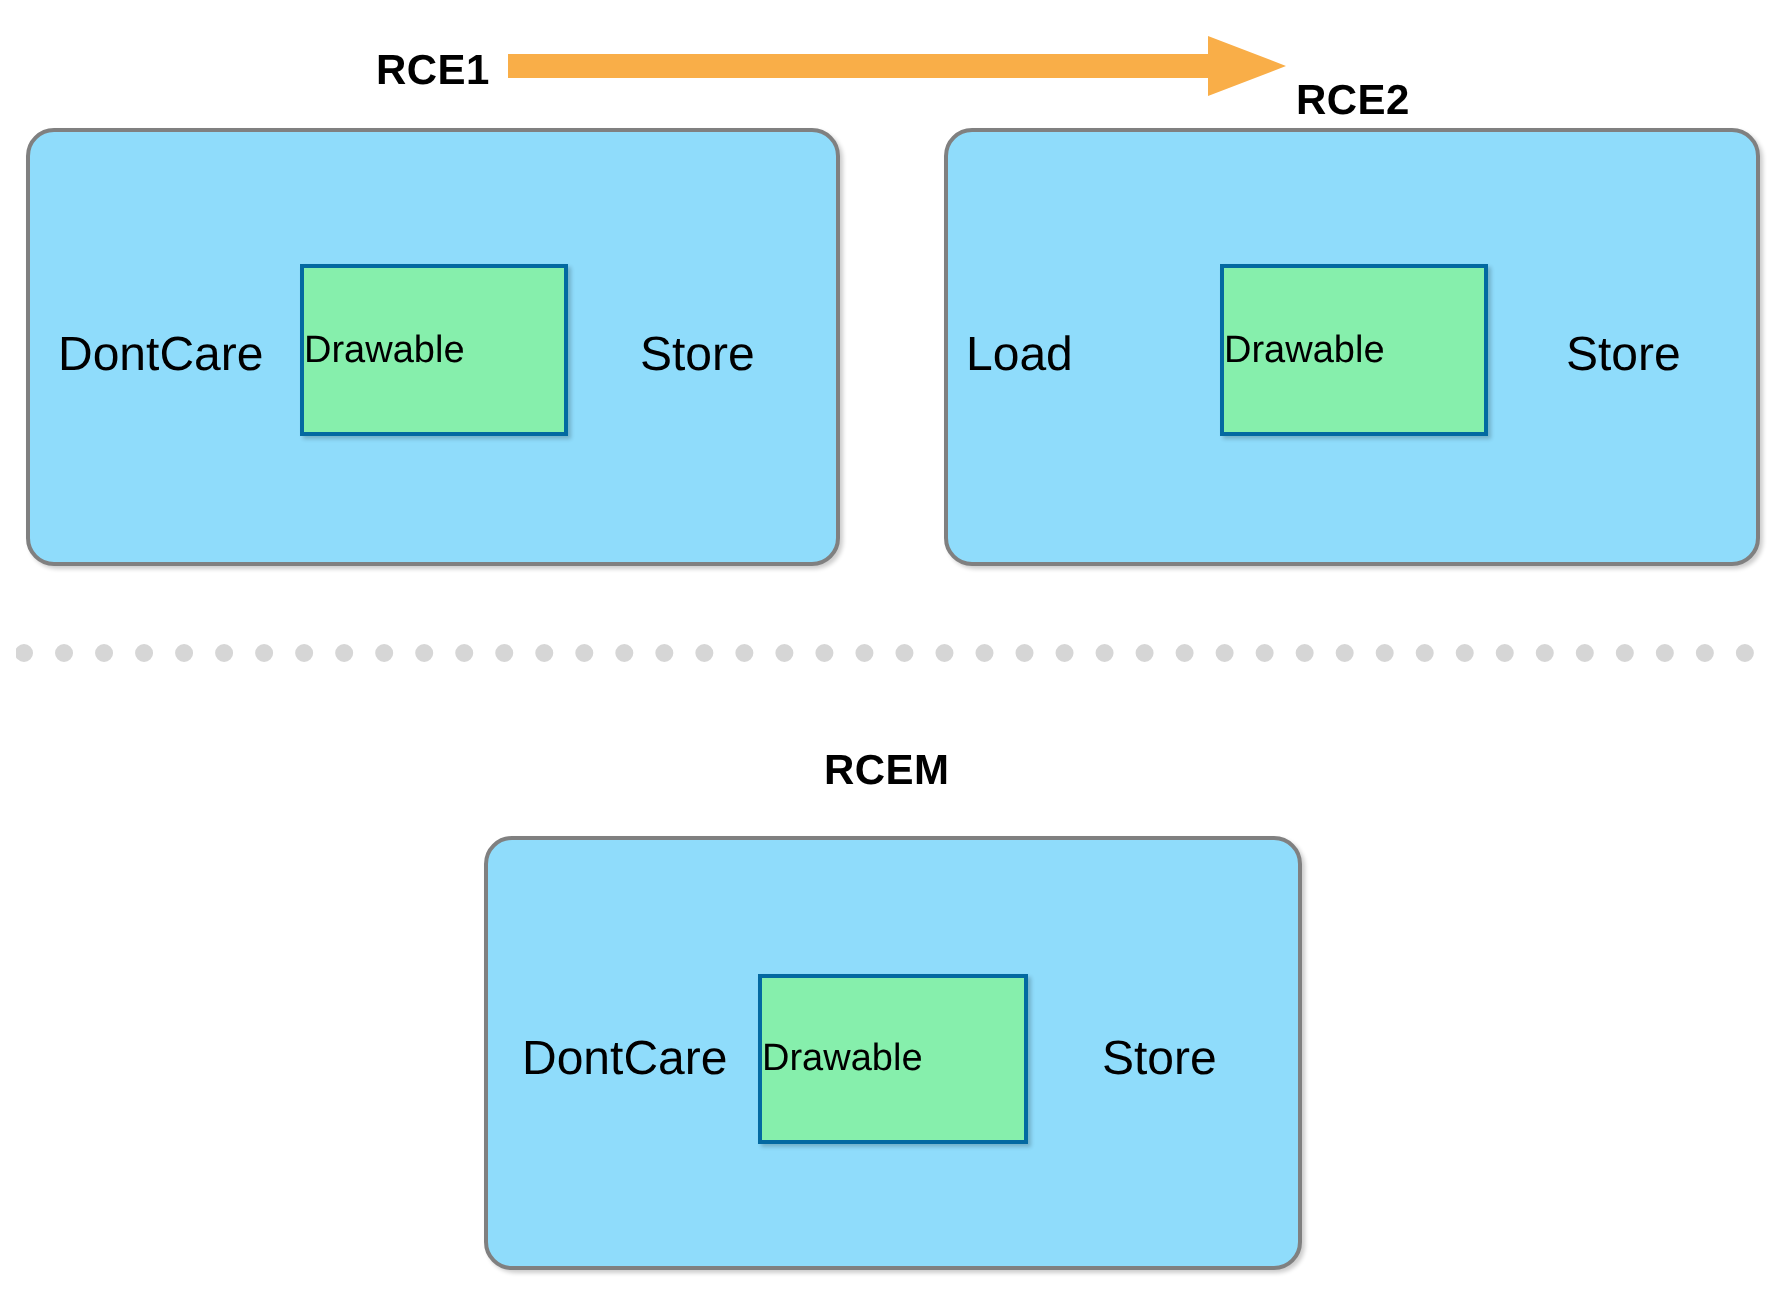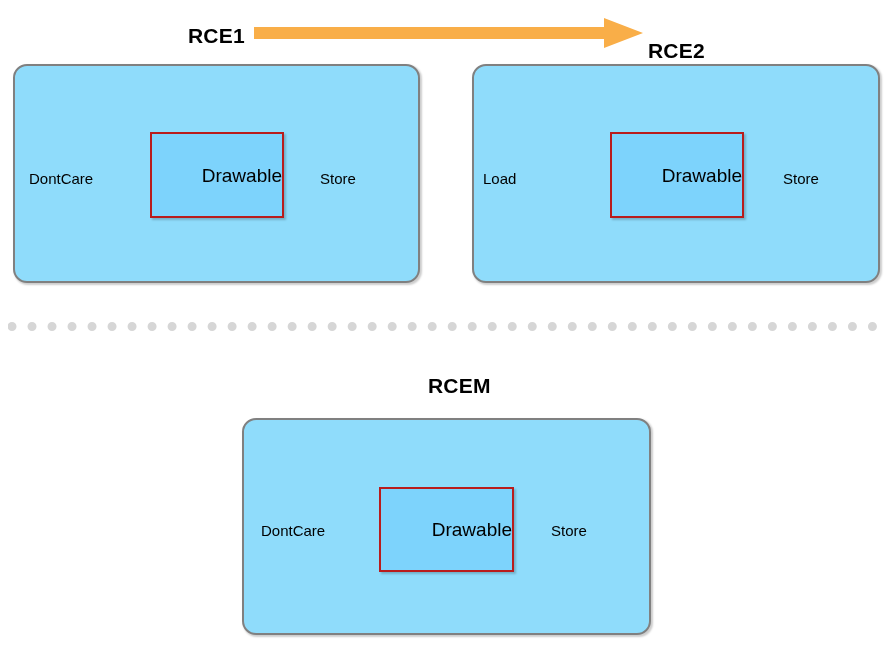--- a/index.html
+++ b/index.html
@@ -24,21 +24,21 @@
     position: absolute;
     font-size: 21px;
     font-weight: bold;
     color: #000000;
     letter-spacing: 0.2px;
     white-space: nowrap;
     line-height: 1;
   }
   #title-rce1 { left: 188px; top: 25px; }
   #title-rce2 { left: 648px; top: 40px; }
-  #title-rcem { left: 412px; top: 375px; margin-left: 16px; }
+  #title-rcem { left: 412px; top: 375px; }
 
   
   .arrow {
     position: absolute;
     left: 254px;
     top: 17px;
     width: 390px;
     height: 32px;
   }
 
@@ -51,37 +51,37 @@
     box-sizing: border-box;
     box-shadow: 1.5px 1.5px 2px rgba(0,0,0,0.20);
   }
   #panel-rce1 { left: 13px;  top: 64px;  width: 407px; height: 219px; }
   #panel-rce2 { left: 472px; top: 64px;  width: 408px; height: 219px; }
   #panel-rcem { left: 242px; top: 418px; width: 409px; height: 217px; }
 
   
   .panel-label {
     position: absolute;
-    font-size: 15px;
+    font-size: 24px;
     color: #000000;
     white-space: nowrap;
     line-height: 1;
     transform: translateY(-50%);
   }
 
   
   .inner-box {
     position: absolute;
-    background: #7dd3fc;
-    border: 2px solid #b91c1c;
+    background: #86efac;
+    border: 2px solid #0369a1;
     box-sizing: border-box;
     box-shadow: 1.5px 1.5px 2px rgba(0,0,0,0.20);
     display: flex;
     align-items: center;
-    justify-content: flex-end;
+    justify-content: flex-start;
   }
   .inner-box-label {
     font-size: 19px;
     color: #000000;
     white-space: nowrap;
     line-height: 1;
   }
 
   
   #label-rce1-left   { left: 29px;  top: 178px; }

